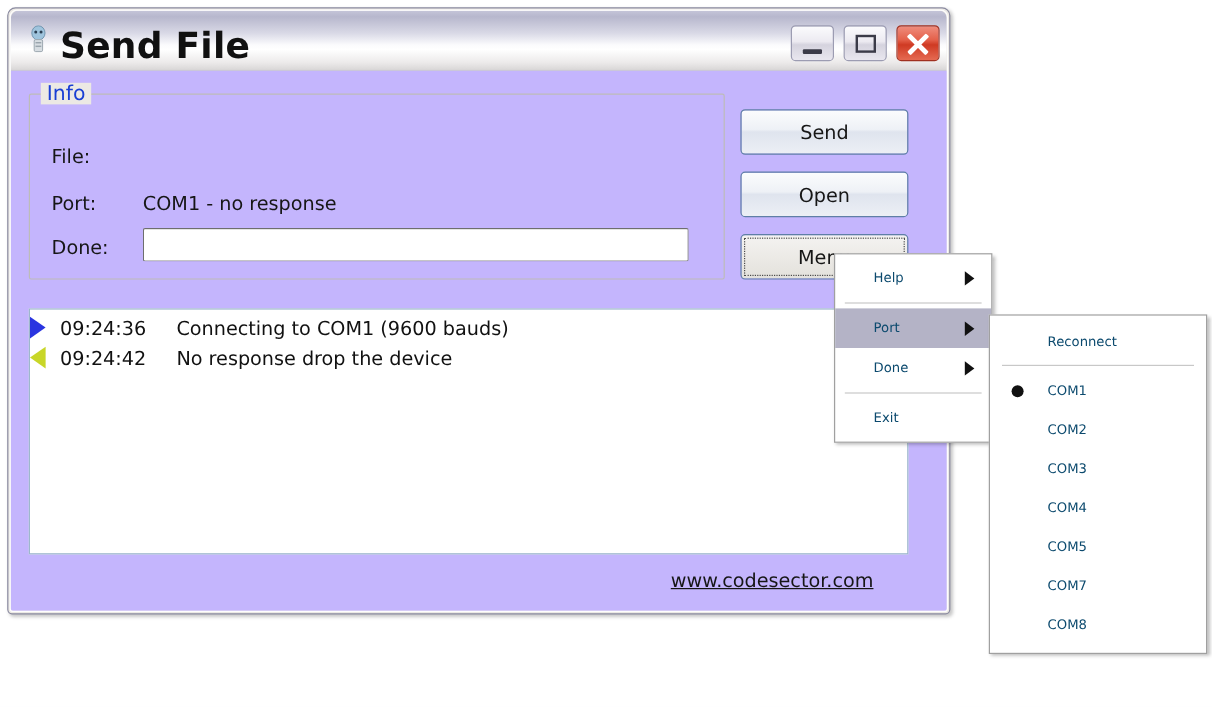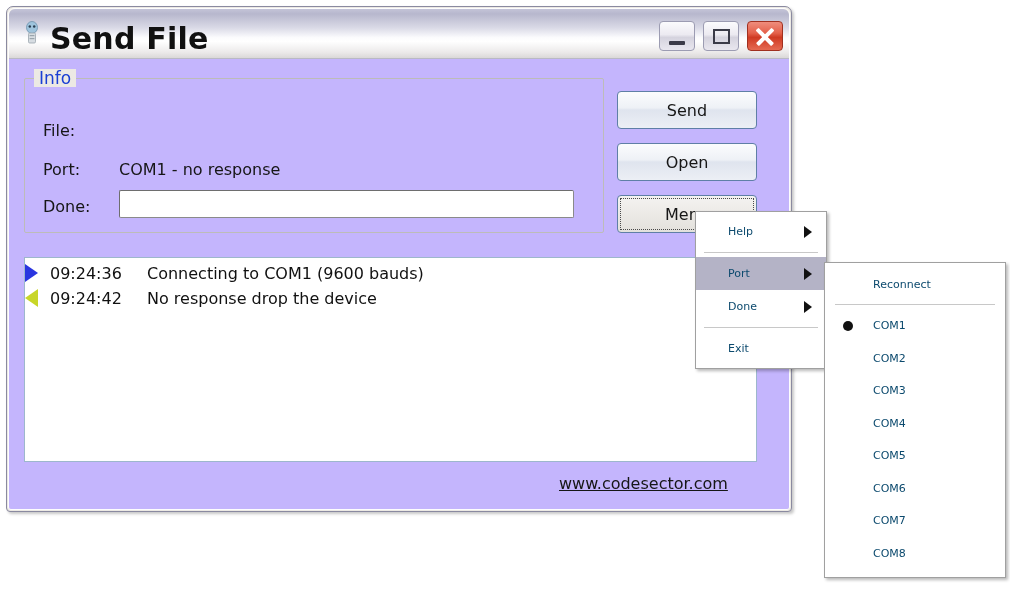--- a/index.html
+++ b/index.html
@@ -465,23 +465,20 @@
     <div class="mi">
       <span>COM3</span>
     </div>
     <div class="mi">
       <span>COM4</span>
     </div>
     <div class="mi">
       <span>COM5</span>
     </div>
     <div class="mi">
-      <span>COM6</span>
-    </div>
-    <div class="mi">
       <span>COM7</span>
     </div>
     <div class="mi">
       <span>COM8</span>
     </div>
   </div>
 
 </div>
 
 </body></html>

